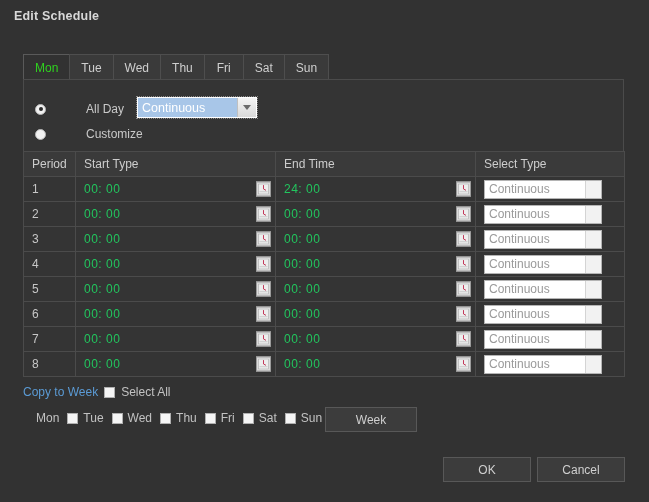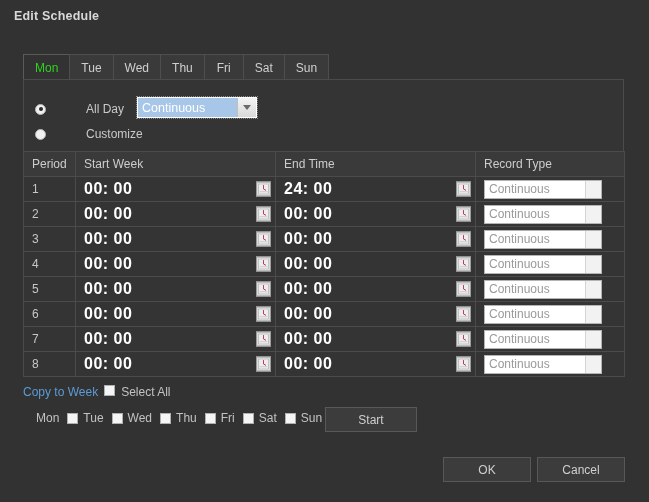--- a/index.html
+++ b/index.html
@@ -159,23 +159,23 @@
   }
   .sched-table th { background: #3a3a3a; color: #cdcdcd; }
   .col-period { width: 52px; }
   .col-start  { width: 200px; }
   .col-end    { width: 200px; }
   .col-type   { width: 149px; }
 
   .time-cell { position: relative; padding-left: 8px; }
   .time-val {
     display: inline-block;
-    font-size: 16px;
-    color: #ffffff;
-    font-weight: bold;
+    font-size: 12px;
+    color: #22c55e;
+    font-weight: normal;
     letter-spacing: 0.5px;
     background: transparent;
     border: none;
     padding: 0;
     font-family: "Liberation Sans", sans-serif;
     cursor: text;
   }
   .clock-btn {
     position: absolute;
     right: 4px; top: 50%;
@@ -212,21 +212,21 @@
     width: 16px;
     background: #f2f2f2;
     border-left: 1px solid #d4d4d4;
   }
 
   
   .copy-row {
     position: absolute;
     left: 23px; top: 385px;
     display: flex;
-    align-items: flex-start;
+    align-items: center;
   }
   .copy-link {
     font-size: 12px;
     color: #5b9bd5;
     cursor: pointer;
     user-select: none;
   }
   .chk {
     width: 11px; height: 11px;
     background: #f5f5f5;
@@ -320,23 +320,23 @@
   <table class="sched-table">
     <colgroup>
       <col class="col-period">
         <col class="col-start">
         <col class="col-end">
         <col class="col-type">
     </colgroup>
     <thead>
       <tr>
         <th>Period</th>
-        <th>Start Week</th>
+        <th>Start Type</th>
         <th>End Time</th>
-        <th>Record Type</th>
+        <th>Select Type</th>
       </tr>
     </thead>
     <tbody id="tbody">
         <tr>
           <td>1</td>
           <td class="time-cell"><span class="time-val">00: 00</span><span class="clock-btn">
               <svg width="11" height="11" viewBox="0 0 11 11">
                 <rect x="0.5" y="0.5" width="10" height="10" fill="#ededed" stroke="#aaa" stroke-width="0.6"></rect>
                 <line x1="5.5" y1="1.6" x2="5.5" y2="5.5" stroke="#c2395a" stroke-width="1"></line>
                 <line x1="5.5" y1="5.5" x2="8" y2="6.8" stroke="#c2395a" stroke-width="1"></line>
@@ -565,18 +565,18 @@
       <div class="day-item">
         <span class="chk"></span>
         <span class="small-label">Sat</span>
       </div>
       <div class="day-item">
         <span class="chk"></span>
         <span class="small-label">Sun</span>
       </div>
     </div>
 
-  <button class="copy-btn">Start</button>
+  <button class="copy-btn">Week</button>
 
   <button class="footer-btn btn-cancel">Cancel</button>
   <button class="footer-btn btn-ok">OK</button>
 
 </div>
 
 </body></html>

